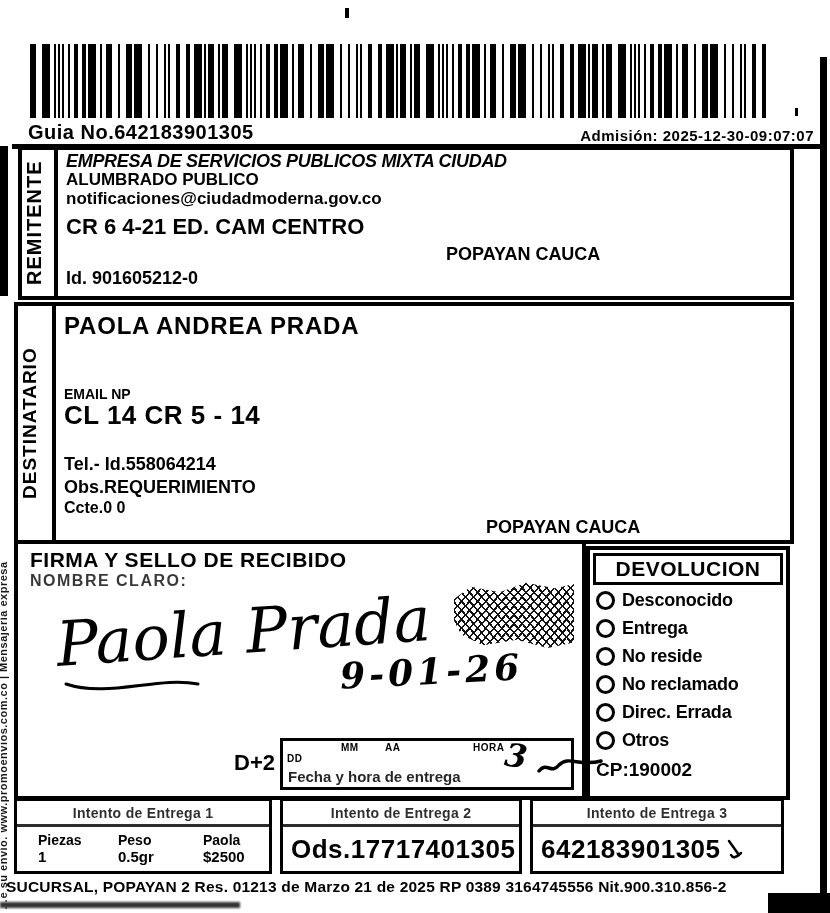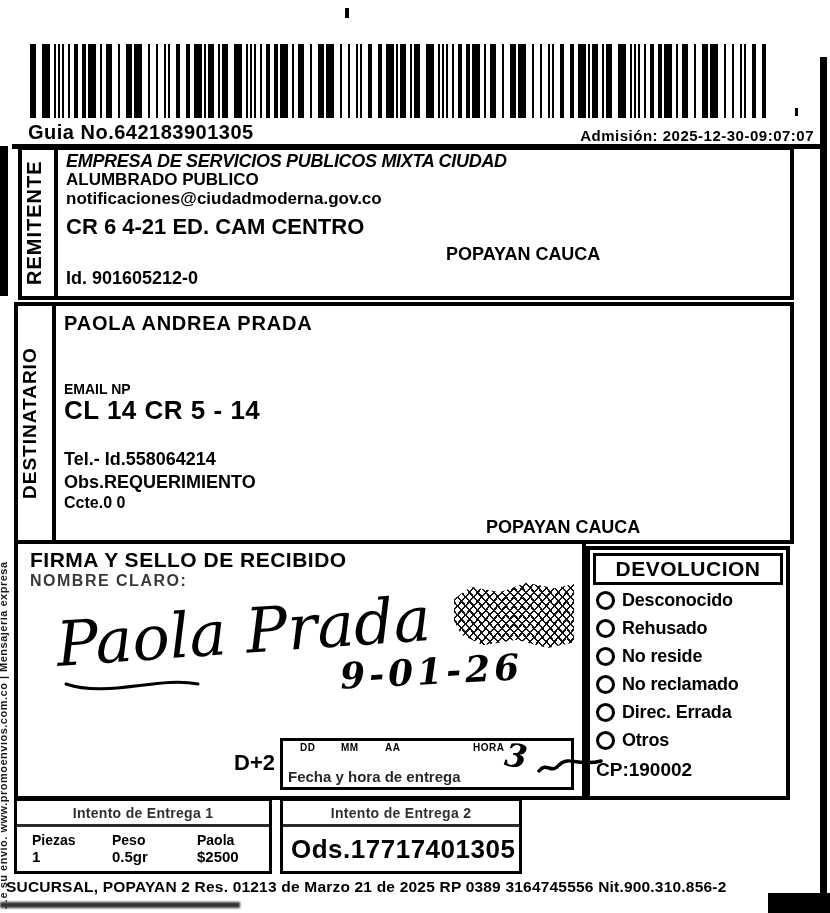--- a/index.html
+++ b/index.html
@@ -19,21 +19,21 @@
   
   .secbox{position:absolute;border:4px solid #000;display:flex;background:#fff;}
   .seclabel{writing-mode:vertical-rl;transform:rotate(180deg);text-align:center;
     font-weight:bold;border-left:4px solid #000;padding:2px 1px;letter-spacing:1px;}
   .seccontent{flex:1;padding:2px 0 2px 8px;position:relative;}
   .rem-company{font-size:18px;font-weight:bold;letter-spacing:-.3px;line-height:1.08;font-style:italic;}
   .rem-line{font-size:17px;font-weight:bold;line-height:1.1;}
   .rem-address{font-size:22px;font-weight:bold;margin-top:6px;line-height:1.1;}
   .rem-city{font-size:18px;font-weight:bold;margin-left:380px;margin-top:5px;}
   .rem-id{font-size:18px;font-weight:bold;margin-top:3px;}
-  .dest-name{font-size:20px;font-weight:bold;letter-spacing:.8px;margin-top:4px;margin-bottom:46px;}
+  .dest-name{font-size:24px;font-weight:bold;letter-spacing:.8px;margin-top:4px;margin-bottom:46px;}
   .dest-emaillbl{font-size:14px;font-weight:bold;}
   .dest-address{font-size:26px;font-weight:bold;letter-spacing:.5px;margin-bottom:24px;line-height:1.05;}
   .dest-tel{font-size:18px;font-weight:bold;line-height:1.25;}
   .dest-obs{font-size:18px;font-weight:bold;line-height:1.25;}
   .dest-ccte{font-size:16px;font-weight:bold;line-height:1.25;}
   .dest-city{position:absolute;left:430px;bottom:2px;font-size:18px;font-weight:bold;}
   
   .firma-title{font-size:21px;font-weight:bold;letter-spacing:.5px;padding:4px 0 0 12px;}
   .nombre-claro{font-size:16px;font-weight:bold;letter-spacing:1.5px;opacity:.78;padding-left:12px;filter:blur(.3px);}
   .handwriting{font-family:"DejaVu Serif",serif;font-style:italic;}
@@ -56,21 +56,21 @@
   .dev-item{display:flex;align-items:center;gap:7px;margin:0 0 9px 6px;height:19px;}
   .radio{width:13px;height:13px;border:3.5px solid #000;border-radius:50%;flex:0 0 auto;}
   .dev-label{font-size:18px;font-weight:bold;letter-spacing:-.2px;white-space:nowrap;}
   .dev-cp{font-size:19px;font-weight:bold;margin-left:6px;}
   
   .attempts{position:absolute;left:14px;top:798px;width:770px;height:76px;display:flex;gap:8px;}
   .att-col{border:3px solid #000;display:flex;flex-direction:column;background:#fff;}
   .att-head{border-bottom:3px solid #000;text-align:center;font-weight:bold;font-size:14px;
     padding:4px 0 3px 0;opacity:.82;filter:blur(.4px);letter-spacing:.3px;}
   .att-body{flex:1;display:flex;align-items:center;}
-  .mini{display:flex;width:100%;padding:2px 15px;}
+  .mini{display:flex;width:100%;padding:2px 21px;}
   .mini div{line-height:1.15;}
   .mini-lbl{font-weight:bold;font-size:14px;}
   .mini-val{font-weight:bold;font-size:15px;}
   .big-num{font-size:26px;font-weight:bold;letter-spacing:.5px;padding-left:8px;white-space:nowrap;}
   
   .footer{position:absolute;left:6px;top:878px;width:810px;font-size:15.5px;font-weight:bold;letter-spacing:.2px;white-space:nowrap;}
   
   .side-text{position:absolute;left:-3px;top:295px;height:615px;writing-mode:vertical-rl;transform:rotate(180deg);
     font-size:11px;font-weight:bold;white-space:nowrap;opacity:.9;letter-spacing:.5px;}
   
@@ -125,41 +125,41 @@
       <path d="M18,104 C60,118 110,96 150,104" fill="none" stroke="#000" stroke-width="3" stroke-linecap="round"></path>
     </svg>
 
     <div class="stamp"></div>
 
     <div class="hand-date handwriting">9-01-26</div>
 
     <div class="dplus">D+2</div>
 
     <div class="fecha-box">
-      <span class="fecha-lbl" style="left:17px;">DD</span>
+      <span class="fecha-lbl" style="left:4px;margin-top:11px;">DD</span>
       <span class="fecha-lbl" style="left:58px;">MM</span>
       <span class="fecha-lbl" style="left:102px;">AA</span>
       <span class="fecha-lbl" style="left:190px;">HORA</span>
       <span class="fecha-caption">Fecha y hora de entrega</span>
       <span class="hand-three handwriting">3</span>
       <svg class="squiggle" width="70" height="30">
         <path d="M4,20 C12,10 16,24 24,14 C34,4 44,16 66,10" fill="none" stroke="#000" stroke-width="3.5" stroke-linecap="round"></path>
       </svg>
     </div>
   </div>
 
   <div class="abs" style="left:586px;top:546px;width:196px;height:246px;border:4px solid #000;">
     <div class="dev-title">DEVOLUCION</div>
     <div class="dev-item">
       <span class="radio"></span>
       <span class="dev-label">Desconocido</span>
     </div>
     <div class="dev-item">
       <span class="radio"></span>
-      <span class="dev-label">Rehusado</span>
+      <span class="dev-label">Entrega</span>
     </div>
     <div class="dev-item">
       <span class="radio"></span>
       <span class="dev-label">No reside</span>
     </div>
     <div class="dev-item">
       <span class="radio"></span>
       <span class="dev-label">No reclamado</span>
     </div>
     <div class="dev-item">
@@ -192,20 +192,29 @@
           </div>
         </div>
       </div>
     </div>
     <div class="att-col" style="width:236px;">
       <div class="att-head">Intento de Entrega 2</div>
       <div class="att-body">
         <span class="big-num">Ods.17717401305</span>
       </div>
     </div>
+    <div class="att-col" style="flex:1;">
+      <div class="att-head">Intento de Entrega 3</div>
+      <div class="att-body">
+        <span class="big-num">642183901305</span>
+        <svg width="26" height="24" style="margin-left:4px;">
+          <path d="M4,4 L14,18 M16,16 C12,20 8,22 6,18" fill="none" stroke="#000" stroke-width="2.5" stroke-linecap="round"></path>
+        </svg>
+      </div>
+    </div>
   </div>
 
   <div class="footer">SUCURSAL, POPAYAN 2 Res. 01213 de Marzo 21 de 2025 RP 0389  3164745556 Nit.900.310.856-2</div>
 
   <div class="side-text">…e su envío. www.promoenvios.com.co | Mensajería expresa</div>
 
   <div class="scan-right"></div>
   <div class="scan-bottom-r"></div>
   <div class="scan-bottom-l"></div>
   <div class="speck" style="left:345px;top:8px;width:4px;height:10px;"></div>

